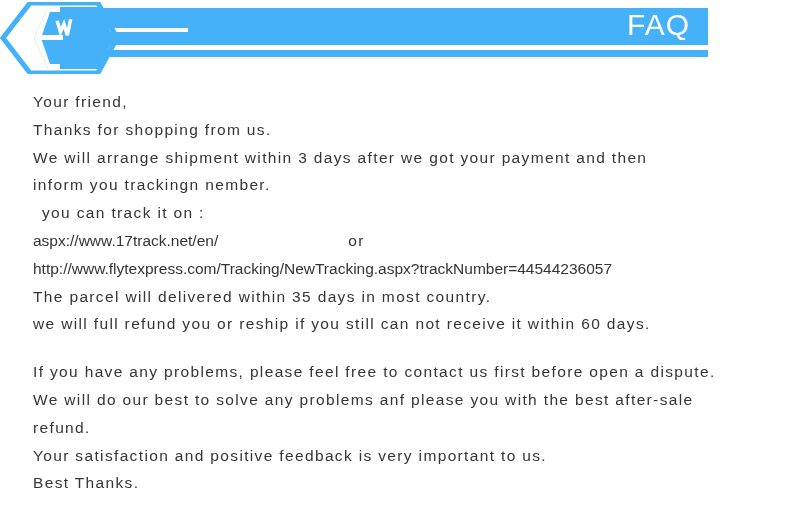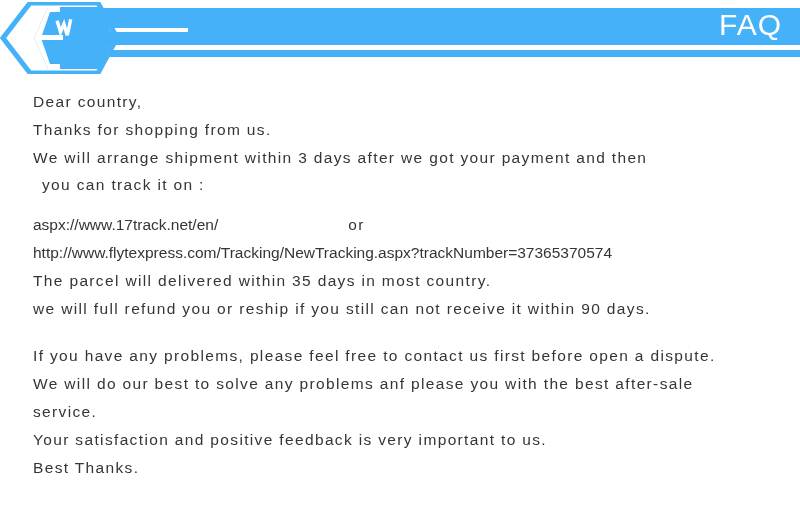--- a/index.html
+++ b/index.html
@@ -12,21 +12,21 @@
     height: 517px;
     background: #ffffff;
     font-family: "Liberation Sans", sans-serif;
     overflow: hidden;
     position: relative;
   }
 
   
   .banner {
     position: relative;
-    width: 800px;
+    width: 708px;
     height: 78px;
     overflow: hidden;
   }
   
   .banner-bar {
     position: absolute;
     left: 58px;
     top: 8px;
     width: 742px;
     height: 49px;
@@ -88,21 +88,20 @@
     letter-spacing: 0px;
     font-size: 15.5px;
   }
   .line.url-row {
     letter-spacing: 0px;
   }
   .line.url-row .or {
     display: inline-block;
     padding-left: 130px;
     letter-spacing: 1.35px;
-    margin-top: 12px;
   }
 </style>
 </head>
 <body style="background: rgb(255, 255, 255);">
 
 <div class="banner">
 
   <div class="banner-bar" style="background: rgb(69, 177, 248);"></div>
   <div class="banner-rule-short"></div>
   <div class="banner-rule-long"></div>
@@ -116,29 +115,30 @@
     <path d="M60,5 L48,5 L34,36 L48,67 L60,67 L60,62 L50,62 L41,36 L50,10 L60,10 Z" fill="#ffffff"></path>
     <rect x="41" y="33" width="22" height="5" fill="#ffffff"></rect>
 
     <path d="M46,26 L50,40 L54,30 L58,44 L62,24" fill="none" stroke="#ffffff" stroke-width="4" stroke-linejoin="miter" transform="translate(18,-2) scale(0.85,0.8)"></path>
   </svg>
 
   <div class="banner-title" style="color: rgb(255, 255, 255);">FAQ</div>
 </div>
 
 <div class="letter">
-  <div class="line" style="color: rgb(53, 53, 53);">Dear country,</div>
+  <div class="line" style="color: rgb(53, 53, 53);">Your friend,</div>
   <div class="line" style="color: rgb(53, 53, 53);">Thanks for shopping from us.</div>
   <div class="line" style="color: rgb(53, 53, 53);">We will arrange shipment within 3 days after we got your payment and then</div>
+  <div class="line" style="color: rgb(53, 53, 53);">inform you trackingn nember.</div>
   <div class="line" style="color: rgb(53, 53, 53); margin-left: 9px;">you can track it on :</div>
 
   <div class="line url-row" style="color: rgb(53, 53, 53);"><span>aspx://www.17track.net/en/</span><span class="or">or</span></div>
 
-  <div class="line url" style="color: rgb(53, 53, 53);">http://www.flytexpress.com/Tracking/NewTracking.aspx?trackNumber=37365370574</div>
+  <div class="line url" style="color: rgb(53, 53, 53);">http://www.flytexpress.com/Tracking/NewTracking.aspx?trackNumber=44544236057</div>
 
   <div class="line" style="color: rgb(53, 53, 53);">The parcel will delivered within 35 days in most country.</div>
-  <div class="line" style="color: rgb(53, 53, 53);">we will full refund you or reship if you still can not receive it within 90 days.</div>
+  <div class="line" style="color: rgb(53, 53, 53);">we will full refund you or reship if you still can not receive it within 60 days.</div>
   <div class="line" style="color: rgb(53, 53, 53); margin-top: 20px;">If you have any problems, please feel free to contact us first before open a dispute.</div>
   <div class="line" style="color: rgb(53, 53, 53);">We will do our best to solve any problems anf please you with the best after-sale</div>
-  <div class="line" style="color: rgb(53, 53, 53);">service.</div>
+  <div class="line" style="color: rgb(53, 53, 53);">refund.</div>
   <div class="line" style="color: rgb(53, 53, 53);">Your satisfaction and positive feedback is very important to us.</div>
   <div class="line" style="color: rgb(53, 53, 53);">Best Thanks.</div>
 </div>
 
 </body></html>

